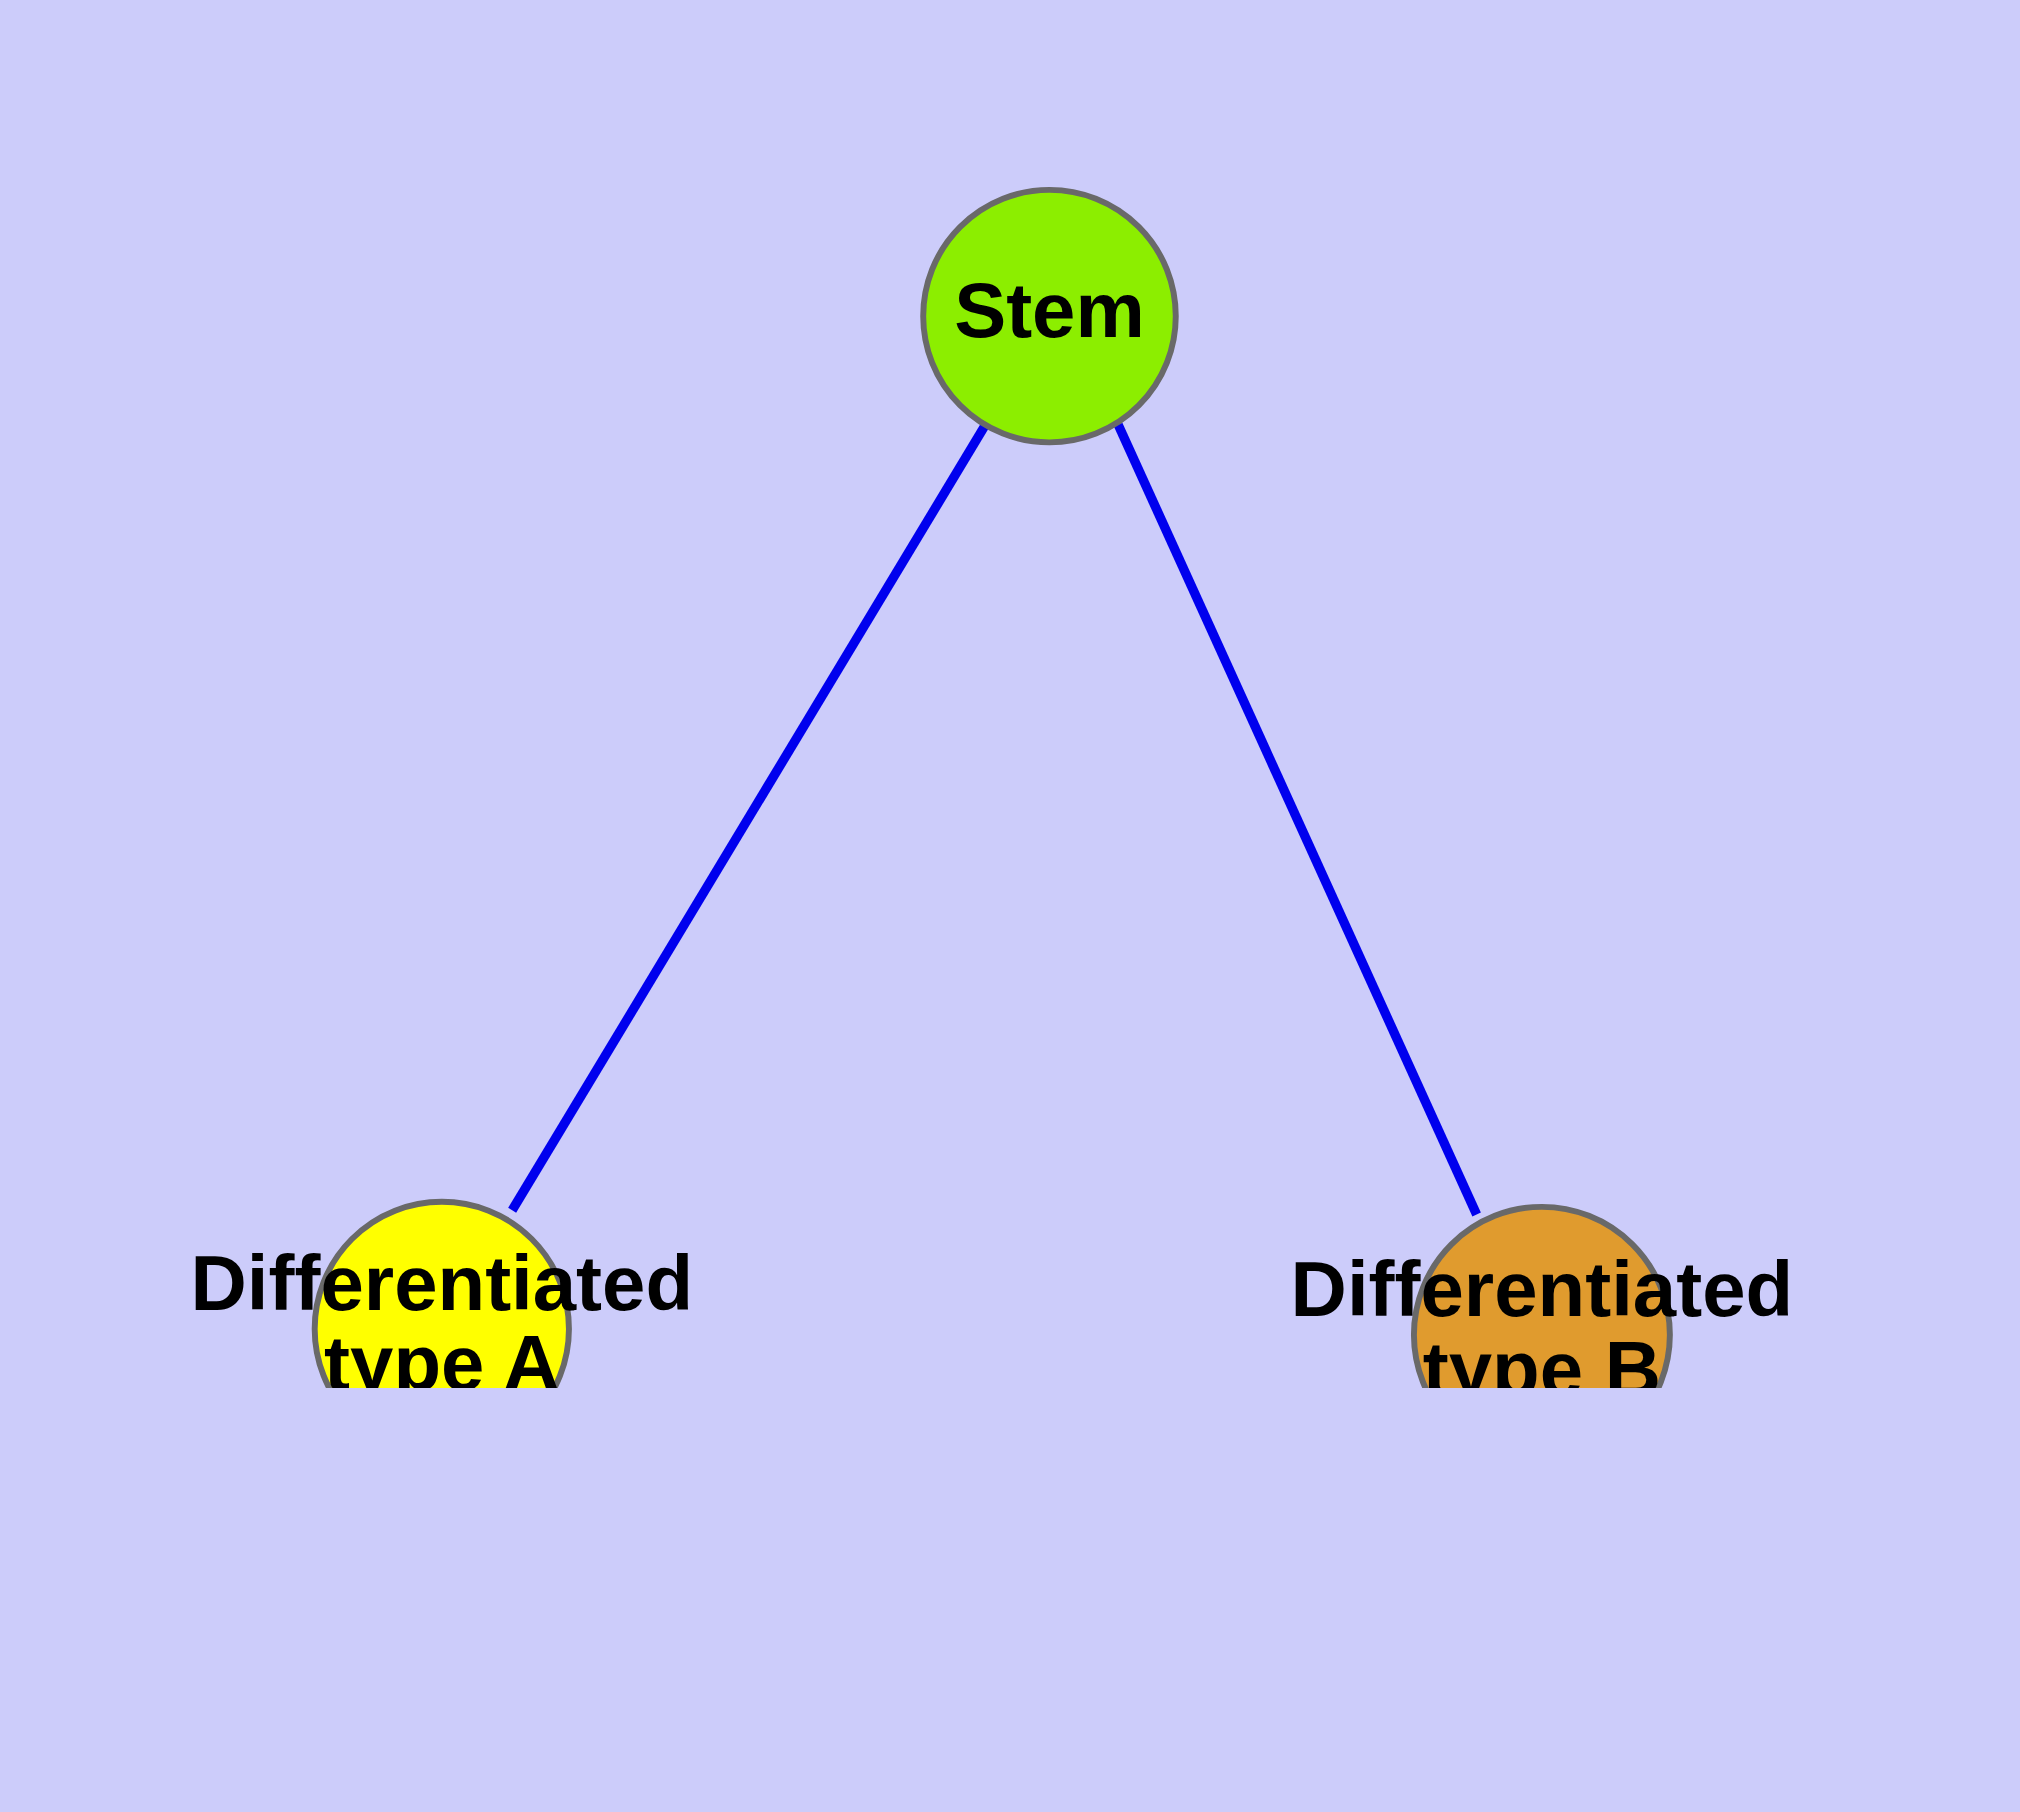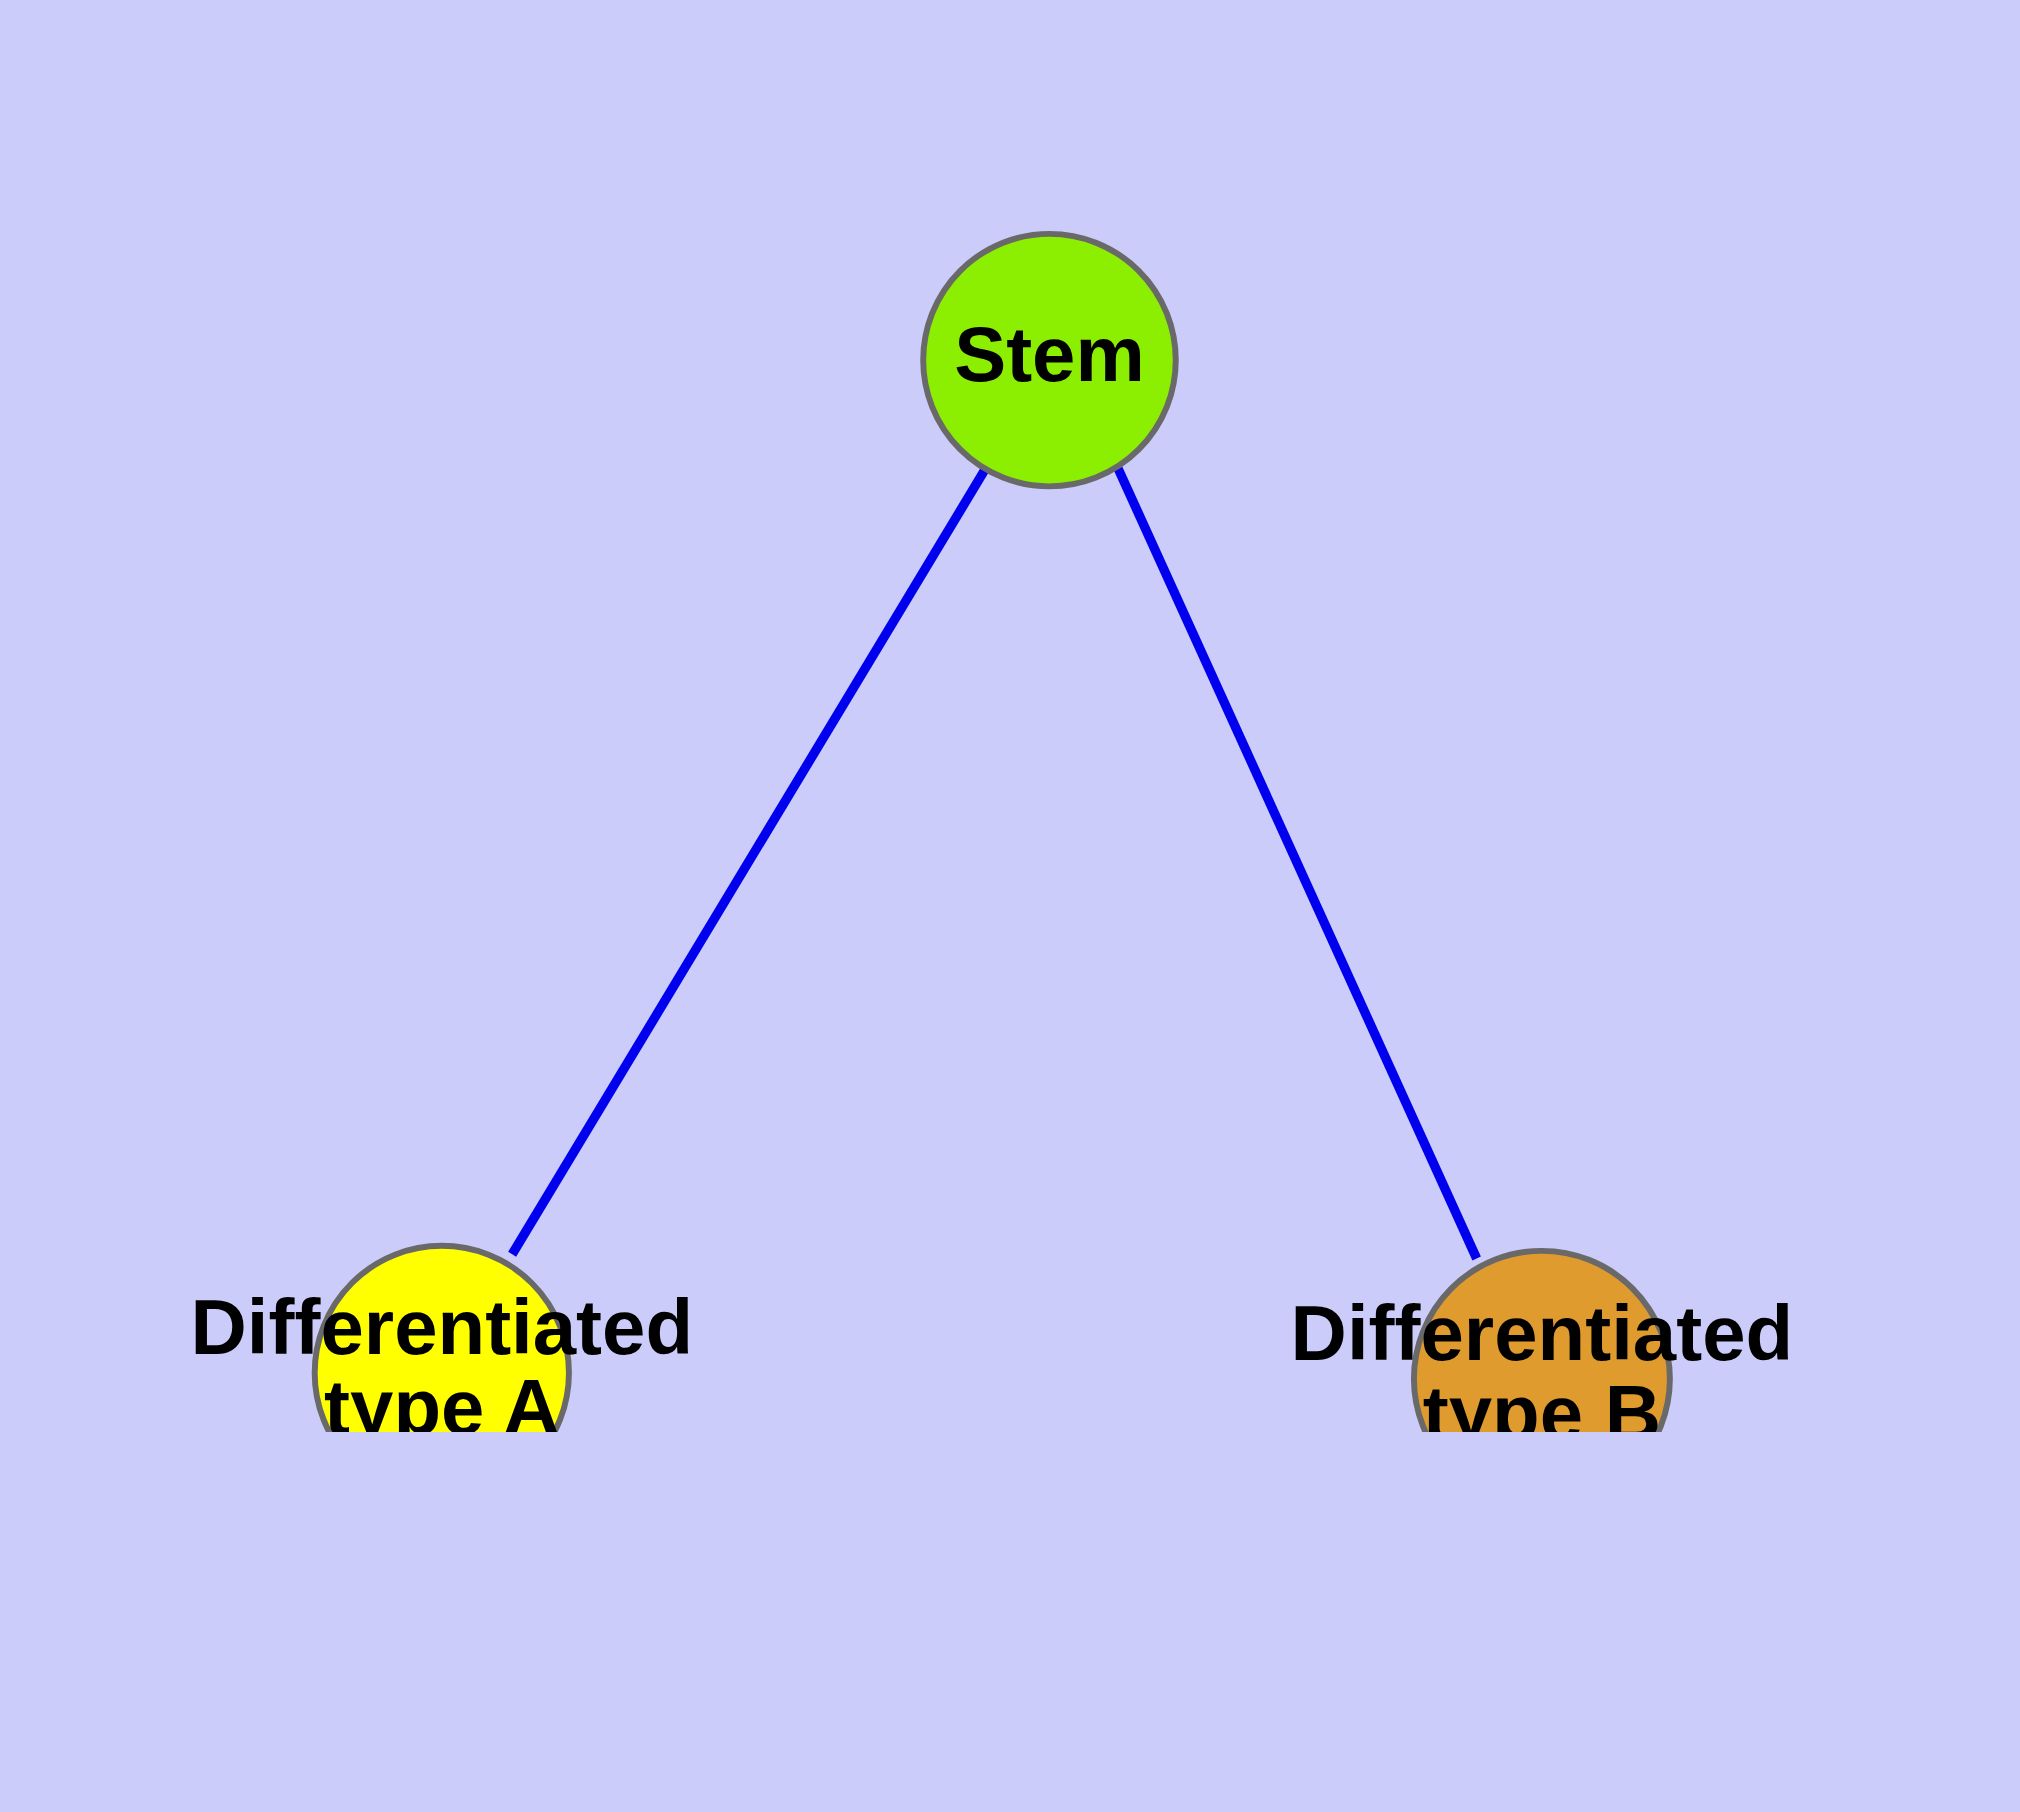--- a/index.html
+++ b/index.html
@@ -29,21 +29,21 @@
     font-weight: bold;
     fill: #000000;
     text-anchor: middle;
     dominant-baseline: middle;
     white-space: pre;
   }
 </style>
 </head>
 <body>
 
-<div id="canvas" style="width: 2021px; height: 1388px; background: rgb(204, 204, 250); margin-top: 44px;">
+<div id="canvas" style="width: 2021px; height: 1388px; background: rgb(204, 204, 250);">
   <svg id="graph-svg" viewBox="0 0 2384 2138" style="width: 2021px; height: 1812px;">
 
     <rect id="bg-rect" x="0" y="0" width="2384" height="2138" fill="#ccccfa"></rect>
 
     <g id="edges-layer">
         <line x1="1162" y1="502" x2="604" y2="1428" stroke="#0000ee" stroke-width="11" stroke-linecap="butt"></line>
         <line x1="1319" y1="501" x2="1742" y2="1433" stroke="#0000ee" stroke-width="11" stroke-linecap="butt"></line>
       </g>
     <g id="nodes-layer">
         <circle cx="1238" cy="373" r="149" fill="#8cee00" stroke="#696969" stroke-width="7"></circle>

